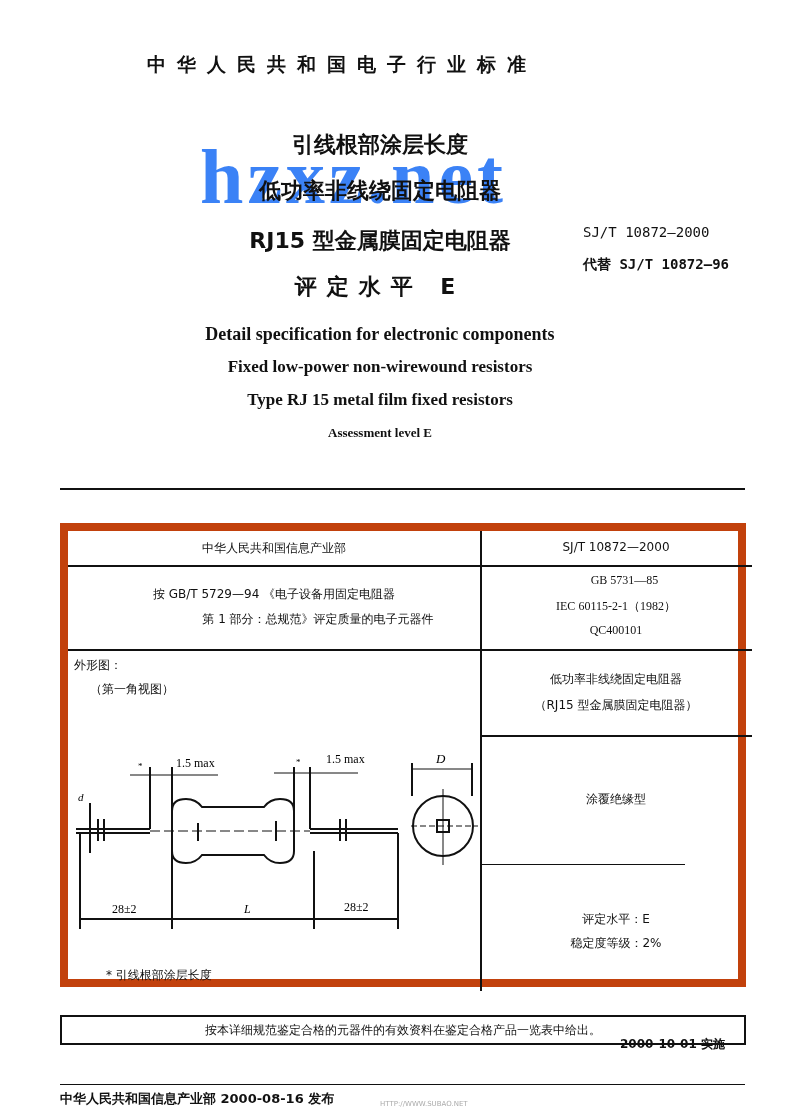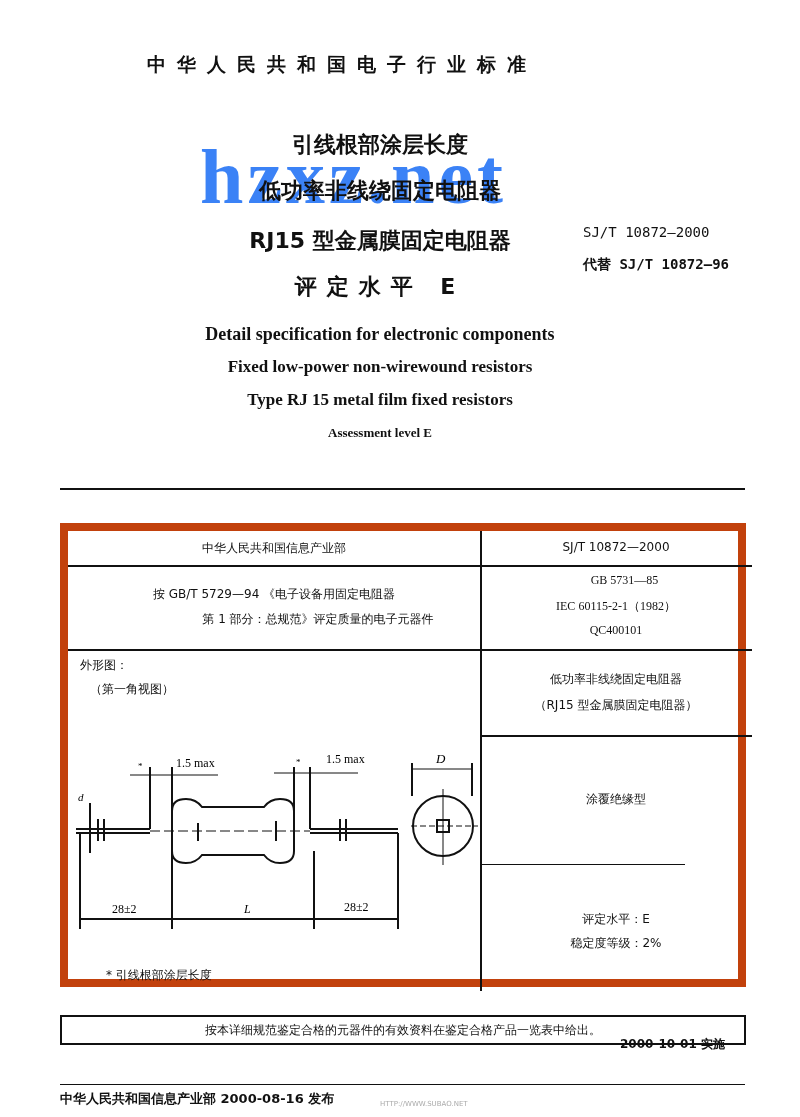--- a/index.html
+++ b/index.html
@@ -70,21 +70,21 @@
   <div class="cell" style="left:0; top:9px; width:412px;">中华人民共和国信息产业部</div>
   <div class="cell" style="left:412px; top:9px; width:272px;">SJ/T 10872—2000</div>
 
   <div class="cell" style="left:0; top:55px; width:412px;">按 GB/T 5729—94 《电子设备用固定电阻器</div>
   <div class="cell" style="left:0; top:80px; width:412px;margin-left:44px;">第 1 部分：总规范》评定质量的电子元器件</div>
 
   <div class="cell" style="left:412px; top:42px; width:272px; font-family:'Liberation Serif',serif;padding-left:17px;">GB 5731—85</div>
   <div class="cell" style="left:412px; top:67px; width:272px; font-family:Liberation Serif, serif;">IEC 60115-2-1（1982）</div>
   <div class="cell" style="left:412px; top:92px; width:272px; font-family:'Liberation Serif',serif;">QC400101</div>
 
-  <div class="cell" style="left:12px; top:126px; text-align:left;">外形图：</div>
+  <div class="cell" style="left:6px; top:126px; text-align:left;">外形图：</div>
   <div class="cell" style="left:22px; top:150px; text-align:left;">（第一角视图）</div>
 
   <div class="cell" style="left:412px; top:140px; width:272px;">低功率非线绕固定电阻器</div>
   <div class="cell" style="left:412px; top:166px; width:272px;">（RJ15 型金属膜固定电阻器）</div>
 
   <div class="cell" style="left:412px; top:260px; width:272px;">涂覆绝缘型</div>
 
   <div class="cell" style="left:412px; top:380px; width:272px;">评定水平：E</div>
   <div class="cell" style="left:412px; top:404px; width:272px;">稳定度等级：2%</div>
 

